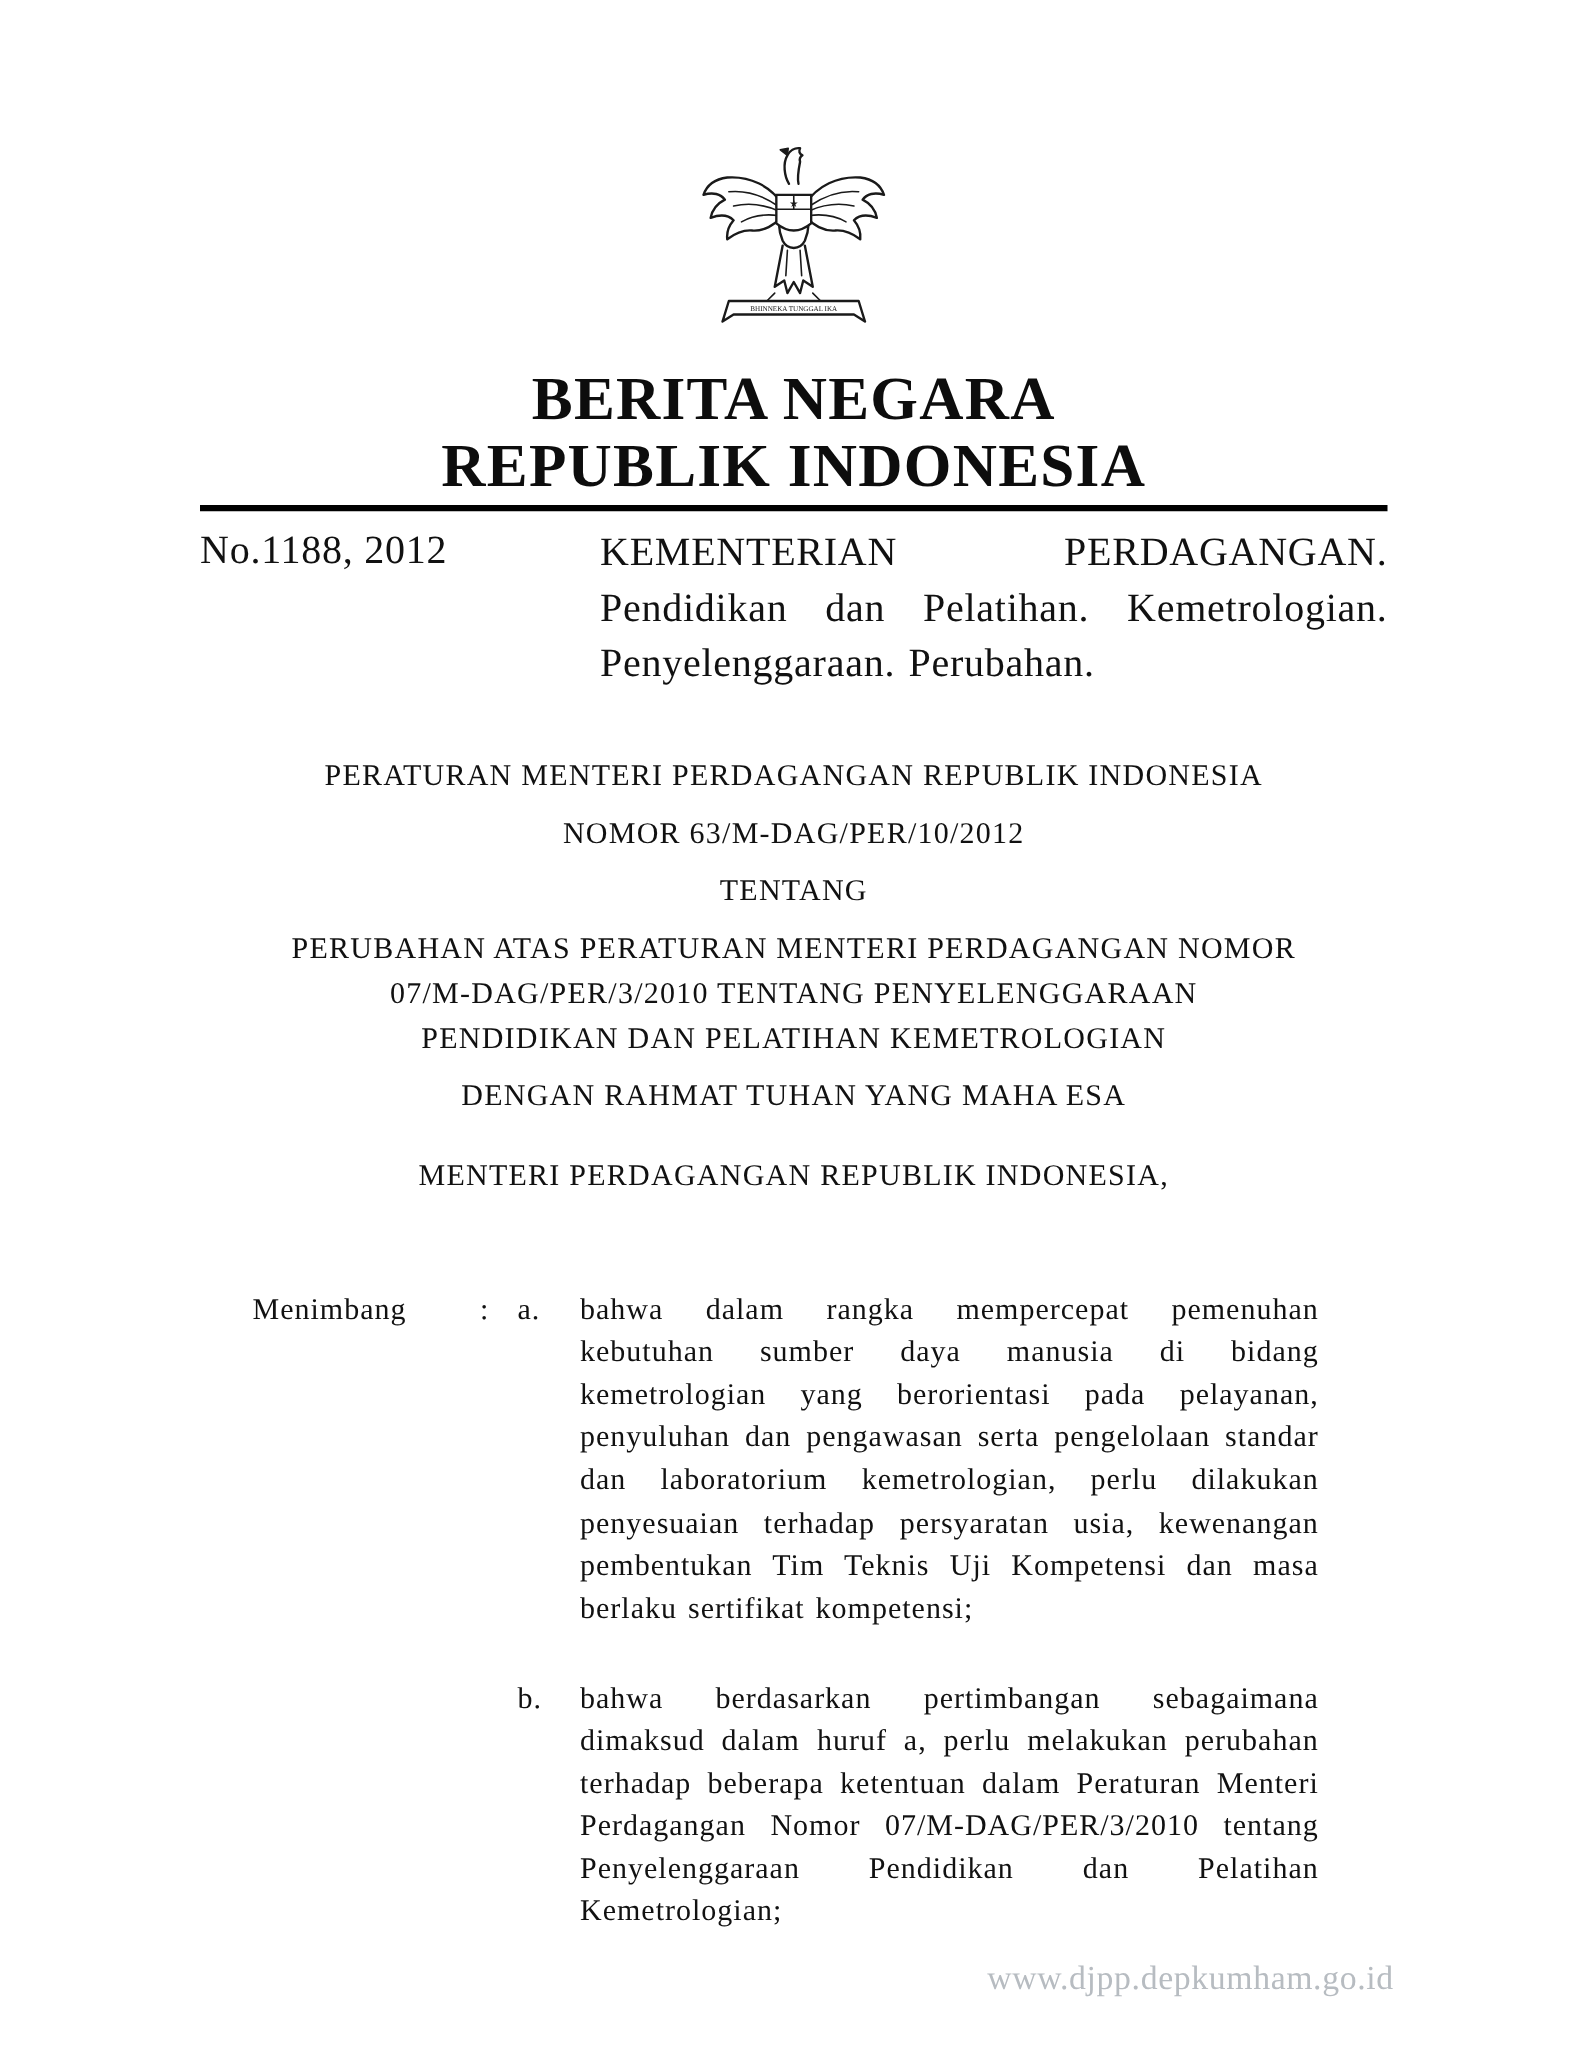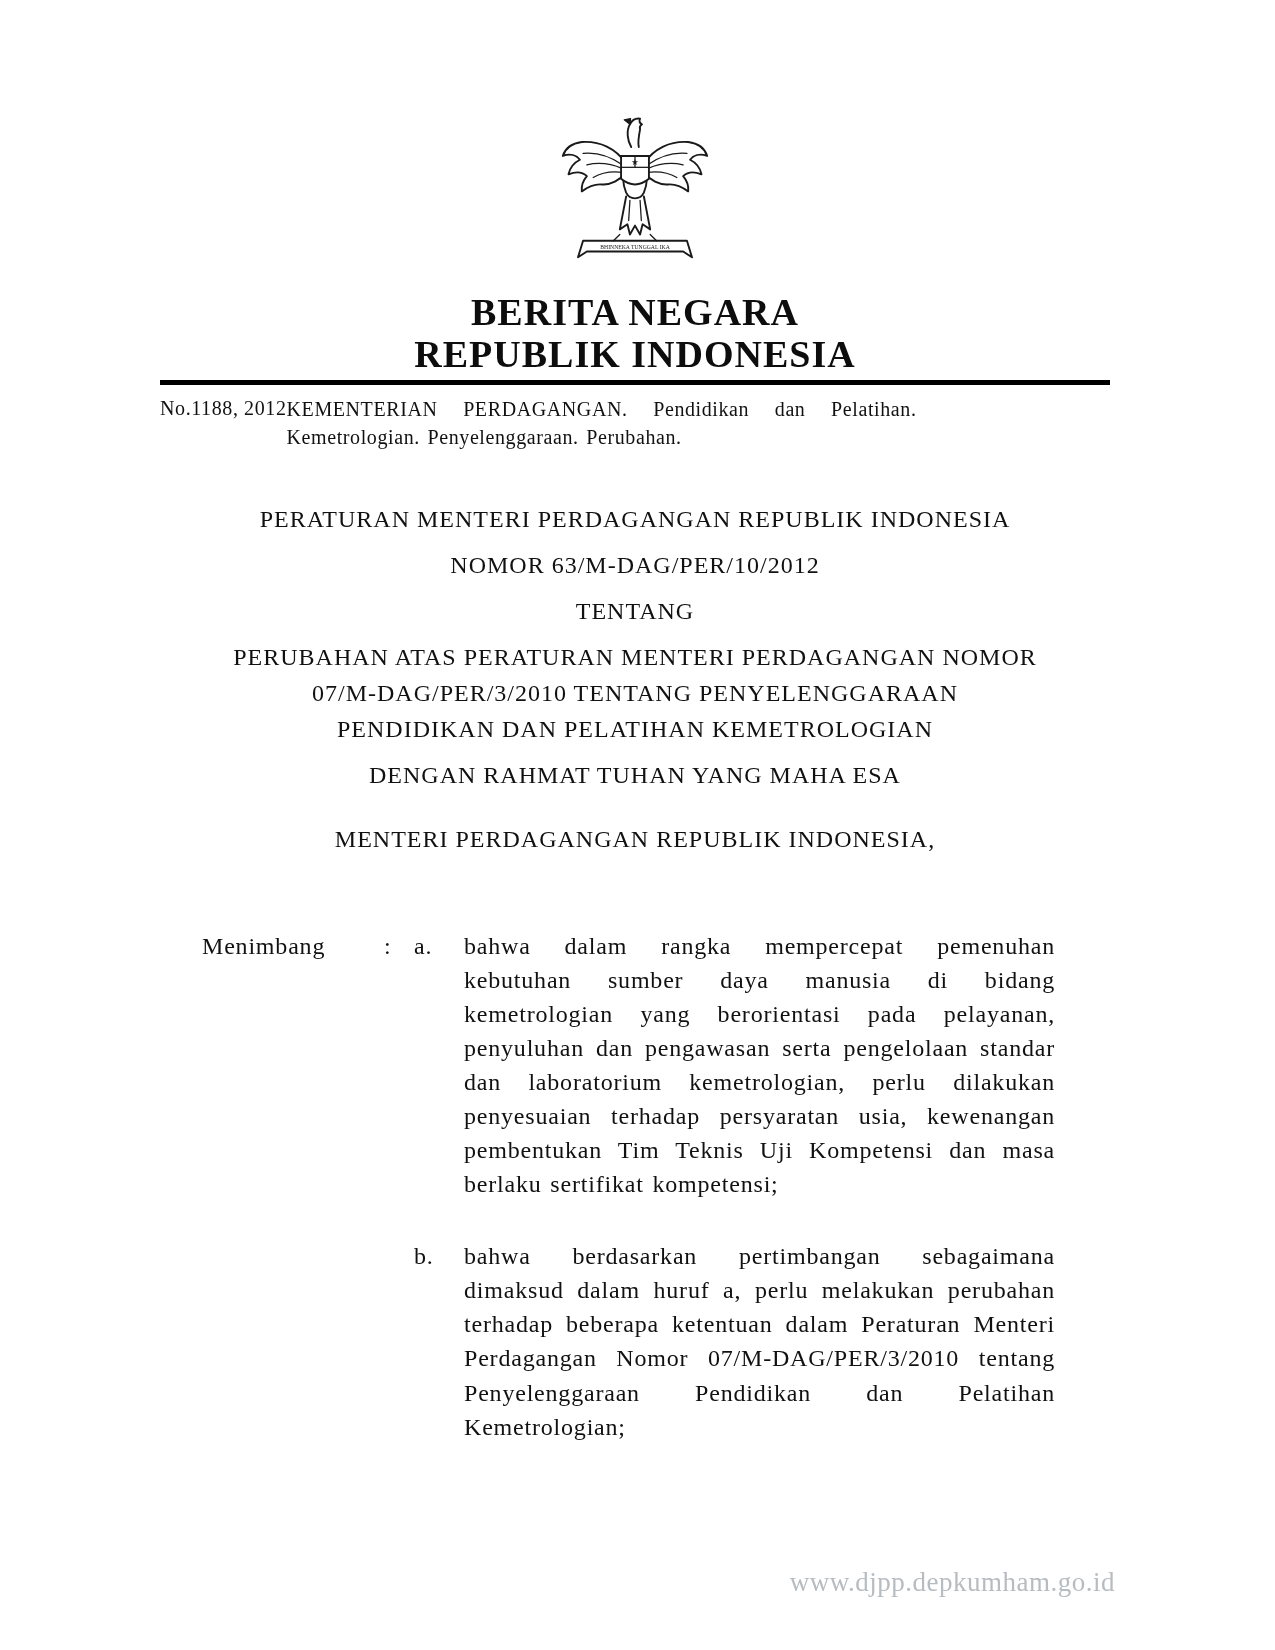--- a/index.html
+++ b/index.html
@@ -20,34 +20,35 @@
     top: 0;
   }
   .emblem-wrap {
     margin-top: 84px;
     display: flex;
     justify-content: center;
   }
   .gazette-title {
     margin-top: 16px;
     text-align: center;
-    font-size: 38px;
+    font-size: 49px;
     font-weight: 700;
     line-height: 1.1;
     letter-spacing: 1px;
     color: #0d0d0d;
   }
   .rule {
     margin-top: 4px;
     border-bottom: 5px solid #000000;
   }
   .masthead-row {
     display: flex;
+    justify-content: space-between;
     margin-top: 10px;
-    font-size: 20px;
+    font-size: 32px;
     letter-spacing: 0.6px;
   }
   .gazette-no { white-space: nowrap; padding-top: 2px; }
   .gazette-subject {
     width: 630px;
     text-align: justify;
     line-height: 1.4;
     word-spacing: 2px;
   }
   .headings {

